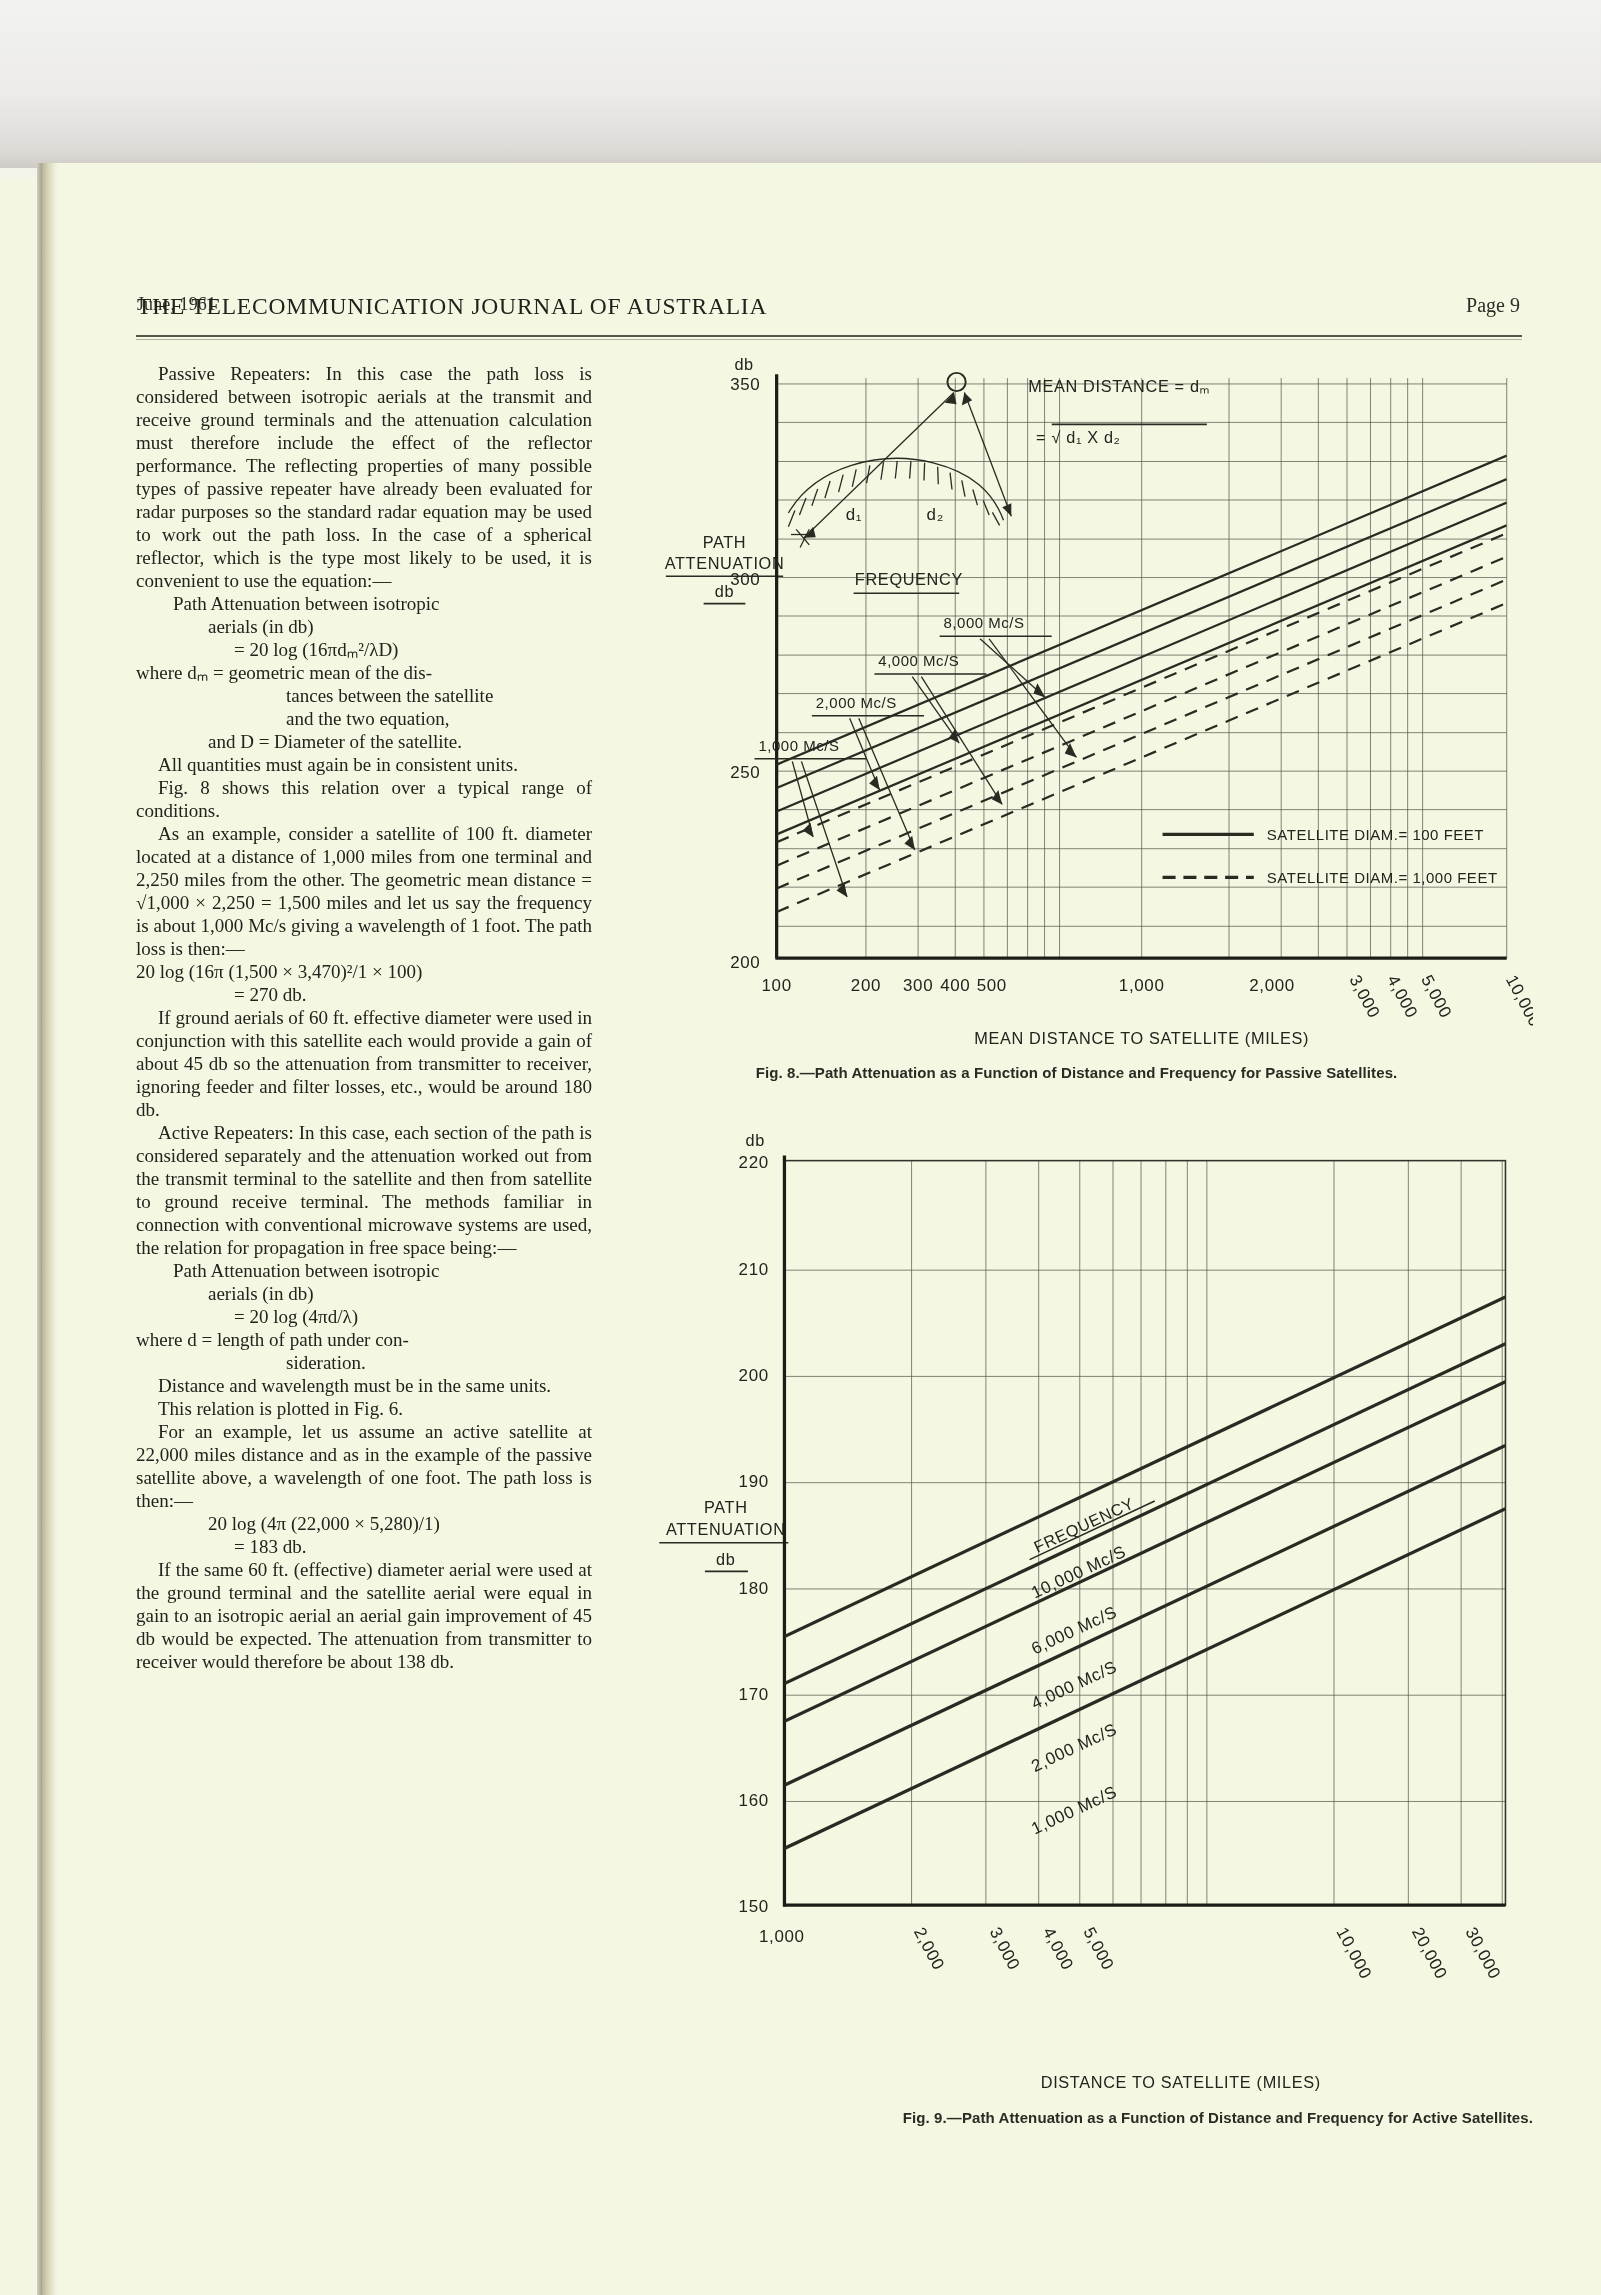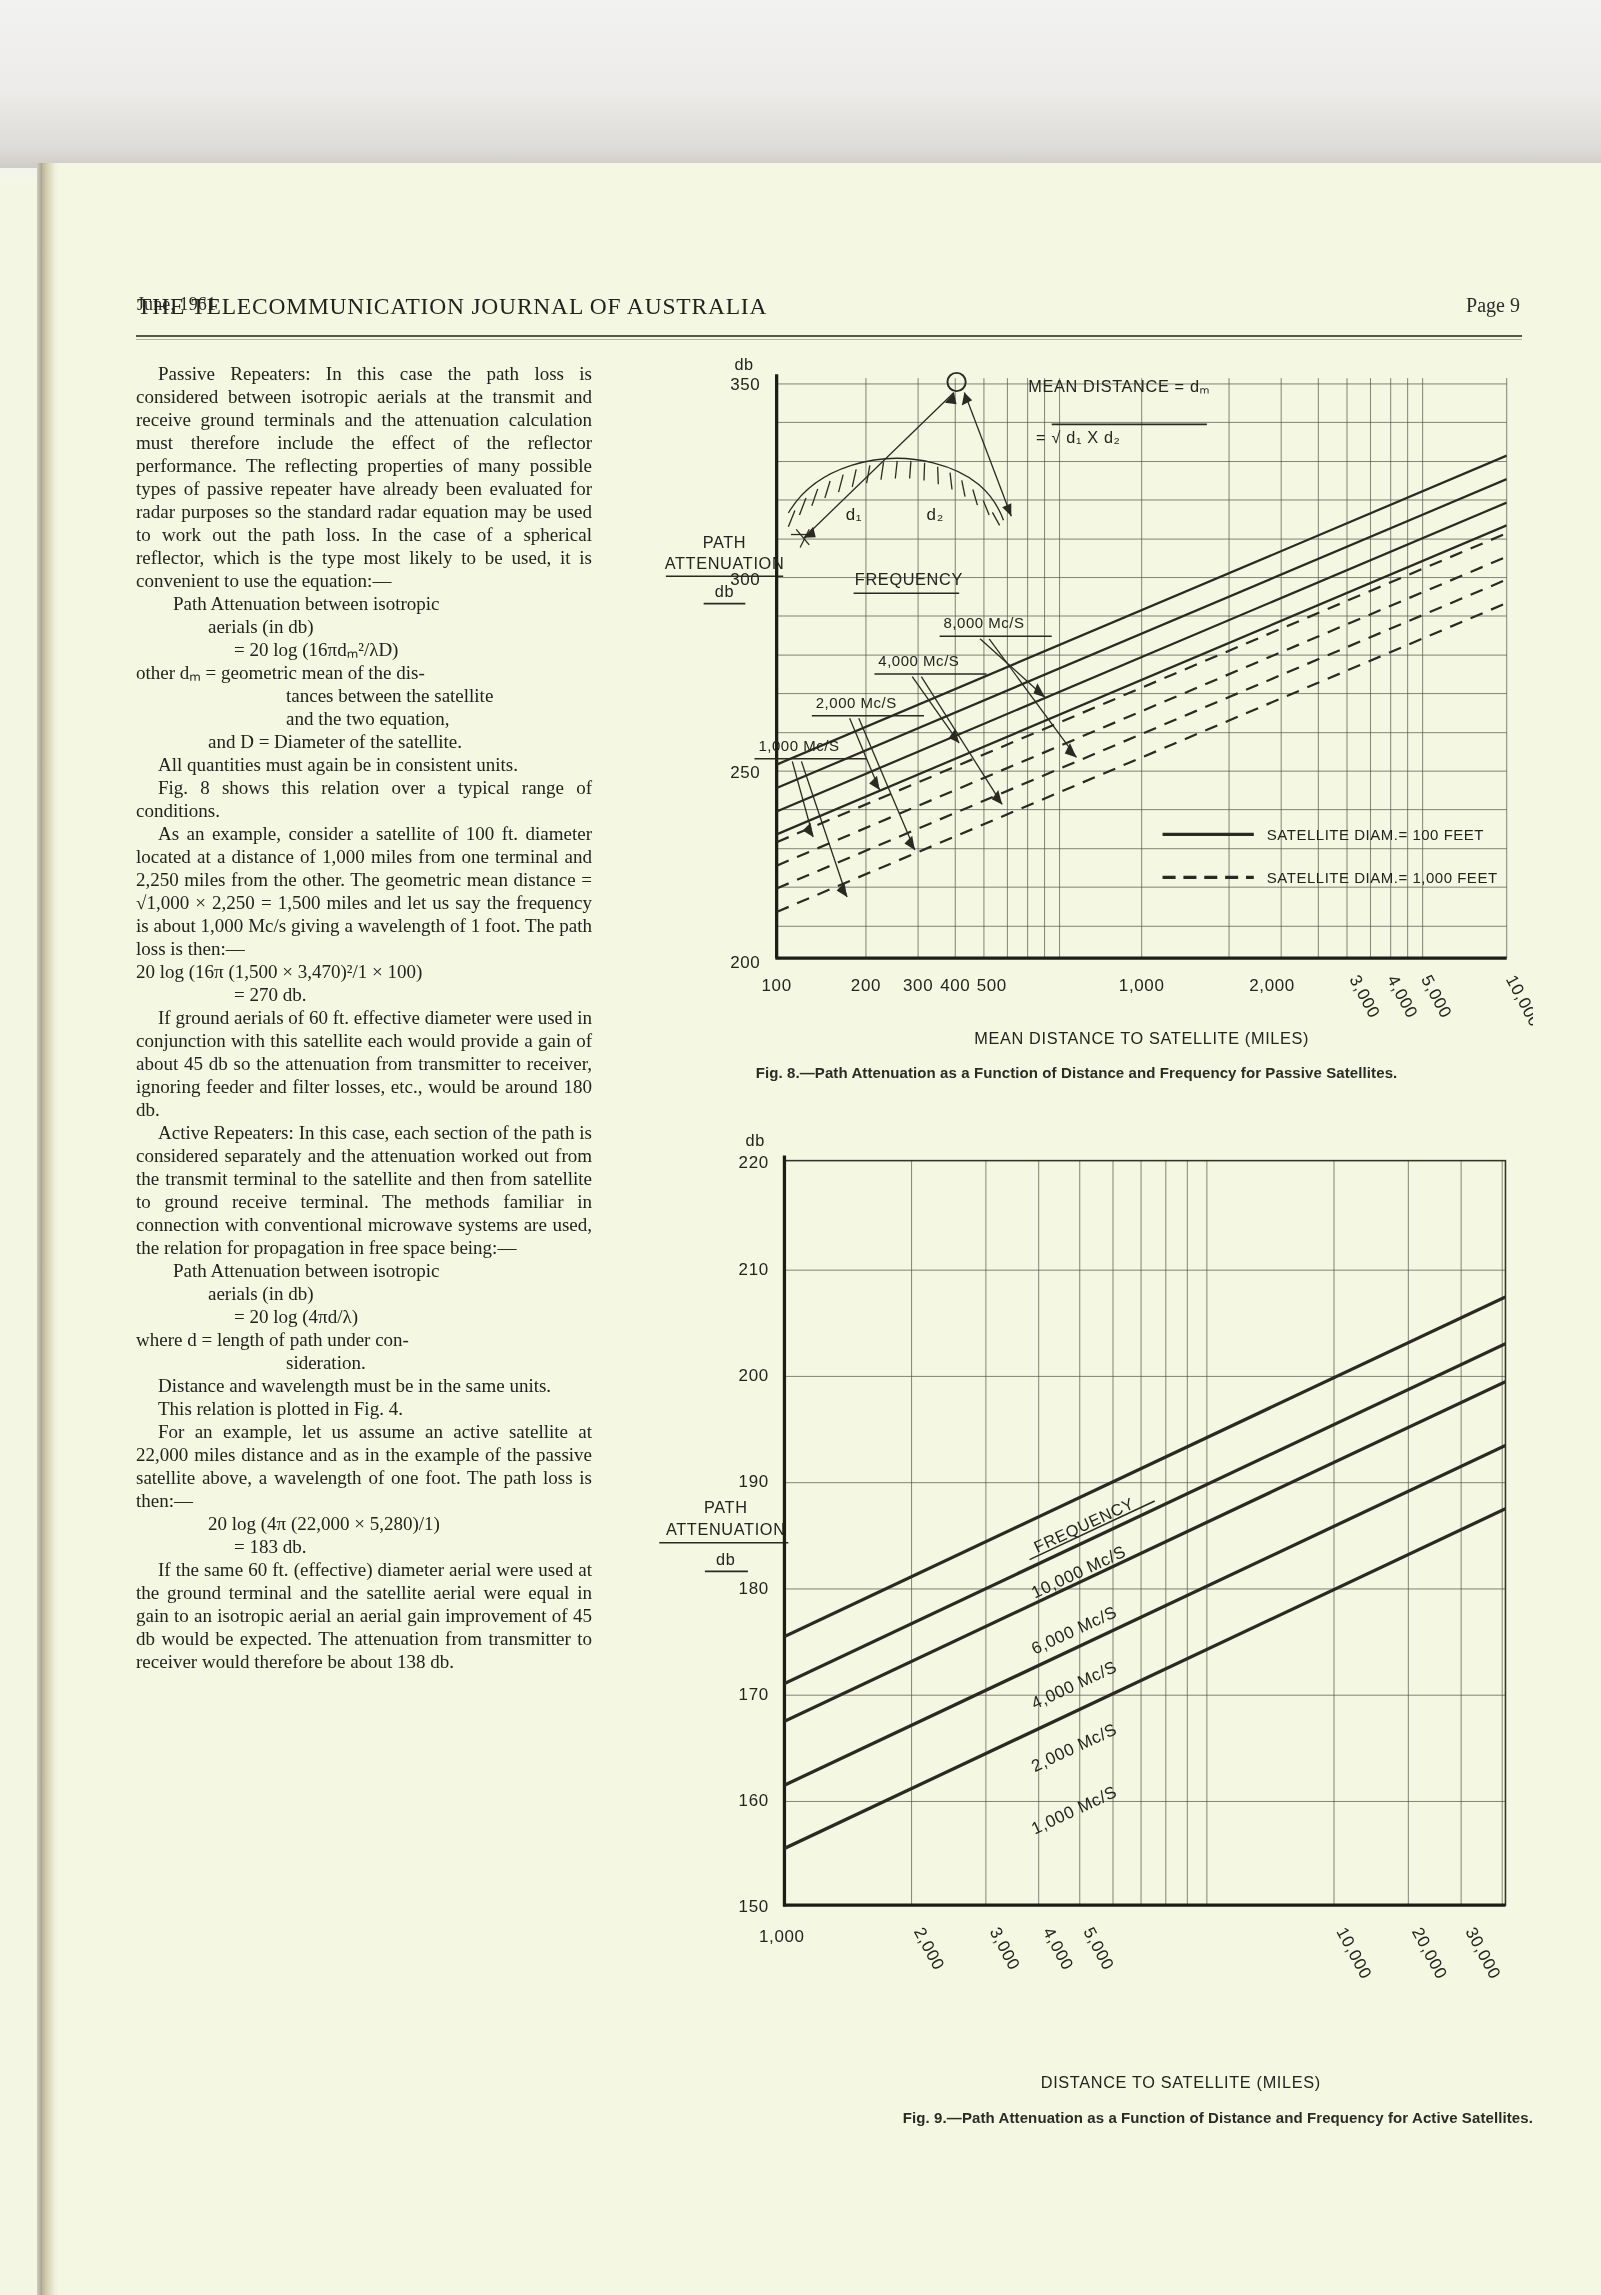--- a/index.html
+++ b/index.html
@@ -83,21 +83,21 @@
 
     <div class="col">
 
       <p>
         <b>Passive Repeaters:</b><span> In this case the path loss is considered between isotropic aerials at the transmit and receive ground terminals and the attenuation calculation must therefore include the effect of the reflector performance. The reflecting properties of many possible types of passive repeater have already been evaluated for radar purposes so the standard radar equation may be used to work out the path loss. In the case of a spherical reflector, which is the type most likely to be used, it is convenient to use the equation:—</span>
       </p>
 
       <p class="noind eq c1">Path Attenuation between isotropic</p>
       <p class="noind eq c2">aerials (in db)</p>
       <p class="noind eq c3">= 20 log (16πdₘ²/λD)</p>
-      <p class="noind eq">other dₘ = geometric mean of the dis-</p>
+      <p class="noind eq">where dₘ = geometric mean of the dis-</p>
       <p class="noind eq c4">tances between the satellite</p>
       <p class="noind eq c4">and the two equation,</p>
       <p class="noind eq c2">and D = Diameter of the satellite.</p>
 
       <p>All quantities must again be in consistent units.</p>
       <p>Fig. 8 shows this relation over a typical range of conditions.</p>
       <p>As an example, consider a satellite of 100 ft. diameter located at a distance of 1,000 miles from one terminal and 2,250 miles from the other. The geometric mean distance = √1,000 × 2,250 = 1,500 miles and let us say the frequency is about 1,000 Mc/s giving a wavelength of 1 foot. The path loss is then:—</p>
 
       <p class="noind eq">20 log (16π (1,500 × 3,470)²/1 × 100)</p>
       <p class="noind eq c3">= 270 db.</p>
@@ -108,21 +108,21 @@
         <b>Active Repeaters:</b><span> In this case, each section of the path is considered separately and the attenuation worked out from the transmit terminal to the satellite and then from satellite to ground receive terminal. The methods familiar in connection with conventional microwave systems are used, the relation for propagation in free space being:—</span>
       </p>
 
       <p class="noind eq c1">Path Attenuation between isotropic</p>
       <p class="noind eq c2">aerials (in db)</p>
       <p class="noind eq c3">= 20 log (4πd/λ)</p>
       <p class="noind eq">where d = length of path under con-</p>
       <p class="noind eq c4">sideration.</p>
 
       <p>Distance and wavelength must be in the same units.</p>
-      <p>This relation is plotted in Fig. 4.</p>
+      <p>This relation is plotted in Fig. 6.</p>
       <p>For an example, let us assume an active satellite at 22,000 miles distance and as in the example of the passive satellite above, a wavelength of one foot. The path loss is then:—</p>
 
       <p class="noind eq c2">20 log (4π (22,000 × 5,280)/1)</p>
       <p class="noind eq c3">= 183 db.</p>
 
       <p>If the same 60 ft. (effective) diameter aerial were used at the ground terminal and the satellite aerial were equal in gain to an isotropic aerial an aerial gain improvement of 45 db would be expected. The attenuation from transmitter to receiver would therefore be about 138 db.</p>
     </div>
 
     <div class="fig" style="left:522px;top:104px;width:913px;height:704px;">
       <svg width="913" height="704" viewBox="0 0 1400 1080">

